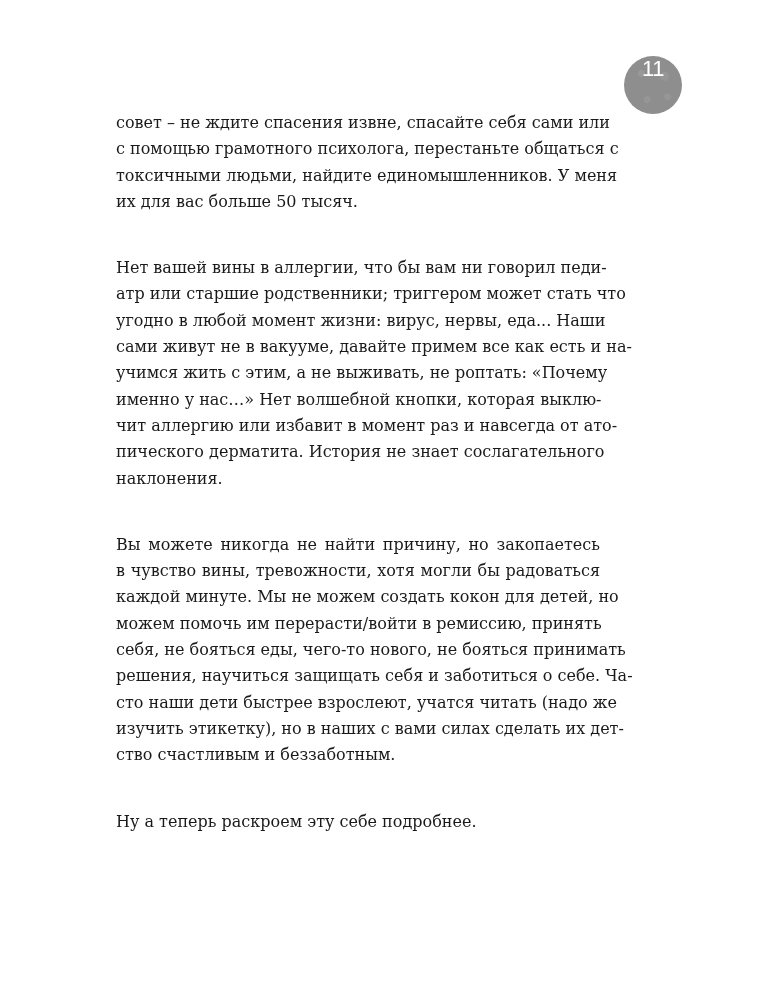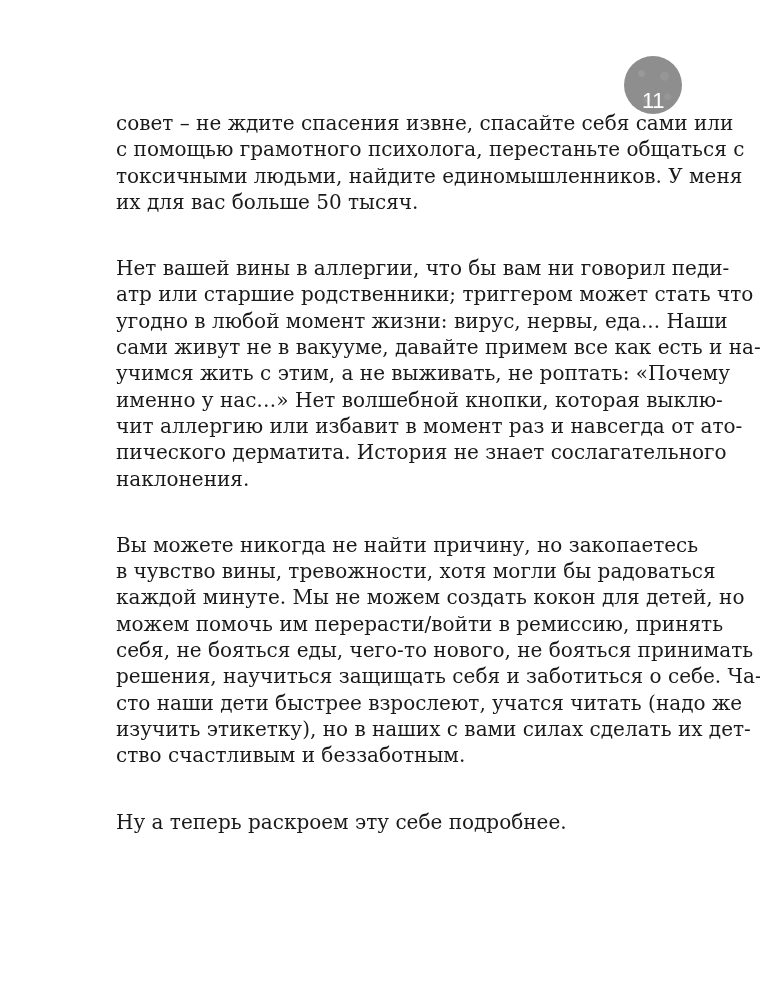--- a/index.html
+++ b/index.html
@@ -18,21 +18,21 @@
     .page-badge {
       position: absolute;
       left: 624px;
       top: 56px;
       width: 58px;
       height: 58px;
       border-radius: 50%;
       background: #8e8e8e;
       color: #ffffff;
       display: flex;
-      align-items: flex-end;
+      align-items: flex-start;
       justify-content: center;
       font-family: "Liberation Sans", "DejaVu Sans", sans-serif;
       font-size: 22px;
       letter-spacing: -0.5px;
     }
     .page-badge .texture {
       position: absolute;
       inset: 0;
       border-radius: 50%;
       background:
@@ -45,21 +45,21 @@
       position: relative;
     }
     .content {
       position: absolute;
       left: 116px;
       top: 110px;
       width: 484px;
     }
     .para {
       margin: 0 0 38px 0;
-      font-size: 20px;
+      font-size: 16px;
       line-height: 26.3px;
       text-align: justify;
       hyphens: manual;
     }
     .line {
       display: block;
       text-align: justify;
       text-align-last: justify;
       white-space: nowrap;
     }

